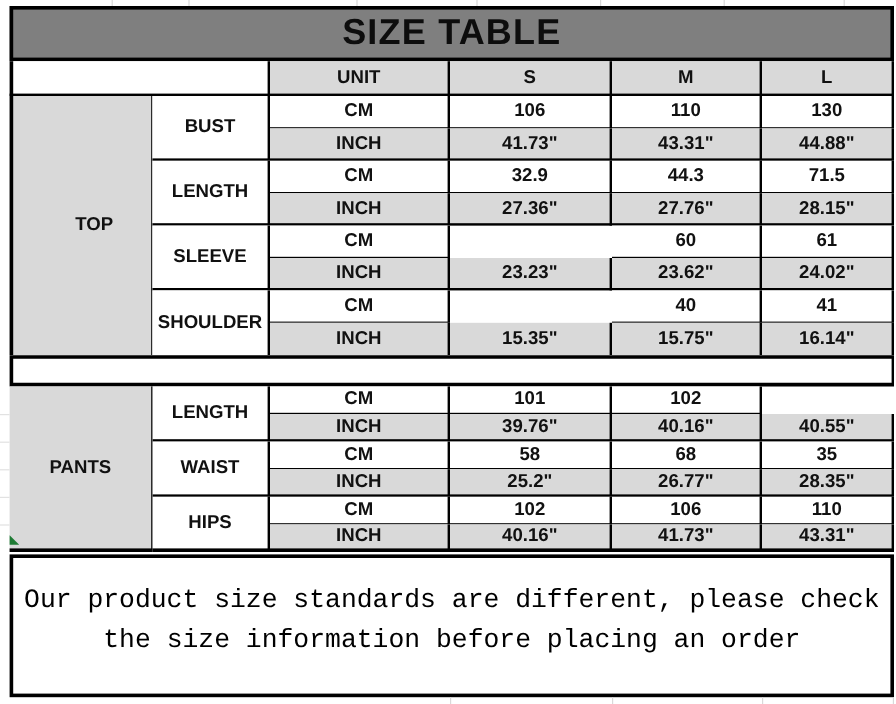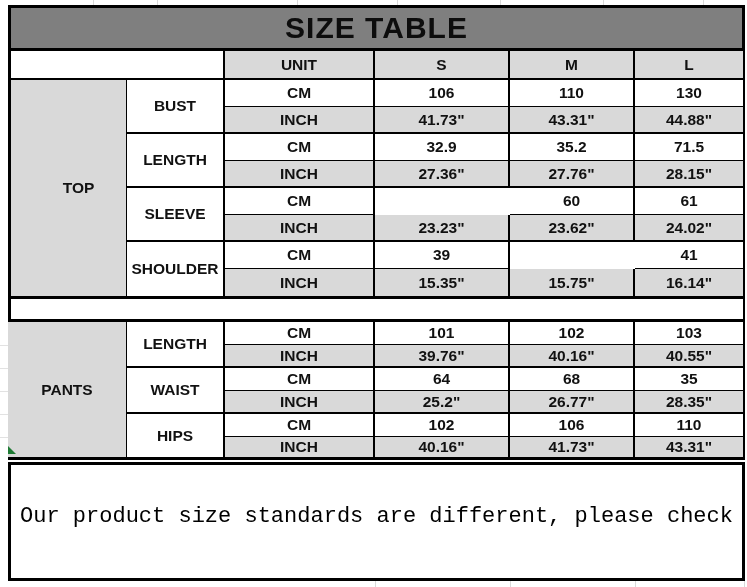--- a/index.html
+++ b/index.html
@@ -81,68 +81,67 @@
     <div class="cell white br2 bb1" style="grid-area:2/5/3/6">110</div>
     <div class="cell white br2 bb1" style="grid-area:2/6/3/7">130</div>
 
     <div class="cell shade br2 bb2" style="grid-area:3/3/4/4">INCH</div>
     <div class="cell shade br2 bb2" style="grid-area:3/4/4/5">41.73"</div>
     <div class="cell shade br2 bb2" style="grid-area:3/5/4/6">43.31"</div>
     <div class="cell shade br2 bb2" style="grid-area:3/6/4/7">44.88"</div>
 
     <div class="cell white br2 bb1" style="grid-area:4/3/5/4">CM</div>
     <div class="cell white br2 bb1" style="grid-area:4/4/5/5">32.9</div>
-    <div class="cell white br2 bb1" style="grid-area:4/5/5/6">35.2</div>
+    <div class="cell white br2 bb1" style="grid-area:4/5/5/6">44.3</div>
     <div class="cell white br2 bb1" style="grid-area:4/6/5/7">71.5</div>
 
     <div class="cell shade br2 bb2" style="grid-area:5/3/6/4">INCH</div>
     <div class="cell shade br2 bb2" style="grid-area:5/4/6/5">27.36"</div>
     <div class="cell shade br2 bb2" style="grid-area:5/5/6/6">27.76"</div>
     <div class="cell shade br2 bb2" style="grid-area:5/6/6/7">28.15"</div>
 
     <div class="cell white br2 bb1" style="grid-area:6/3/7/4">CM</div>
     <div class="cell white br2 bb1" style="grid-area:6/5/7/6">60</div>
     <div class="cell white br2 bb1" style="grid-area:6/6/7/7">61</div>
 
     <div class="cell shade br2 bb2" style="grid-area:7/3/8/4">INCH</div>
     <div class="cell shade br2 bb2" style="grid-area:7/4/8/5">23.23"</div>
     <div class="cell shade br2 bb2" style="grid-area:7/5/8/6">23.62"</div>
     <div class="cell shade br2 bb2" style="grid-area:7/6/8/7">24.02"</div>
 
     <div class="cell white br2 bb1" style="grid-area:8/3/9/4">CM</div>
-    <div class="cell white br2 bb1" style="grid-area:8/4/9/5">39</div>
+    <div class="cell white br2 bb1" style="grid-area:8/5/9/6">40</div>
     <div class="cell white br2 bb1" style="grid-area:8/6/9/7">41</div>
 
     <div class="cell shade br2" style="grid-area:9/3/10/4">INCH</div>
     <div class="cell shade br2" style="grid-area:9/4/10/5">15.35"</div>
     <div class="cell shade br2" style="grid-area:9/5/10/6">15.75"</div>
     <div class="cell shade br2" style="grid-area:9/6/10/7">16.14"</div>
 
     <div class="cell white bl3 br2 bt3 bb3" style="grid-area:10/1/11/7"></div>
 
     <div class="cell shade br1 bb3 rel" style="grid-area:11/1/17/2">
       <span>PANTS</span>
       <span class="corner"></span>
     </div>
     <div class="cell white br2 bb2" style="grid-area:11/2/13/3">LENGTH</div>
     <div class="cell white br2 bb2" style="grid-area:13/2/15/3">WAIST</div>
     <div class="cell white br2 bb3" style="grid-area:15/2/17/3">HIPS</div>
 
     <div class="cell white br2 bb1" style="grid-area:11/3/12/4">CM</div>
     <div class="cell white br2 bb1" style="grid-area:11/4/12/5">101</div>
     <div class="cell white br2 bb1" style="grid-area:11/5/12/6">102</div>
-    <div class="cell white br2 bb1" style="grid-area:11/6/12/7">103</div>
 
     <div class="cell shade br2 bb2" style="grid-area:12/3/13/4">INCH</div>
     <div class="cell shade br2 bb2" style="grid-area:12/4/13/5">39.76"</div>
     <div class="cell shade br2 bb2" style="grid-area:12/5/13/6">40.16"</div>
     <div class="cell shade br2 bb2" style="grid-area:12/6/13/7">40.55"</div>
 
     <div class="cell white br2 bb1" style="grid-area:13/3/14/4">CM</div>
-    <div class="cell white br2 bb1" style="grid-area:13/4/14/5">64</div>
+    <div class="cell white br2 bb1" style="grid-area:13/4/14/5">58</div>
     <div class="cell white br2 bb1" style="grid-area:13/5/14/6">68</div>
     <div class="cell white br2 bb1" style="grid-area:13/6/14/7">35</div>
 
     <div class="cell shade br2 bb2" style="grid-area:14/3/15/4">INCH</div>
     <div class="cell shade br2 bb2" style="grid-area:14/4/15/5">25.2"</div>
     <div class="cell shade br2 bb2" style="grid-area:14/5/15/6">26.77"</div>
     <div class="cell shade br2 bb2" style="grid-area:14/6/15/7">28.35"</div>
 
     <div class="cell white br2 bb1" style="grid-area:15/3/16/4">CM</div>
     <div class="cell white br2 bb1" style="grid-area:15/4/16/5">102</div>
@@ -156,20 +155,21 @@
   </div>
 
   <div class="hstub" style="top:345px"></div>
   <div class="hstub" style="top:368px"></div>
   <div class="hstub" style="top:391px"></div>
   <div class="hstub" style="top:414px"></div>
   <div class="hstub" style="top:437px"></div>
 
   <div class="note">
     <div>Our product size standards are different, please check</div>
+    <div>the size information before placing an order</div>
   </div>
 
   <div class="vstub bot" style="left:375px"></div>
   <div class="vstub bot" style="left:510px"></div>
   <div class="vstub bot" style="left:635px"></div>
   <div class="vstub bot" style="left:744px"></div>
 
 </div>
 
 </body></html>

